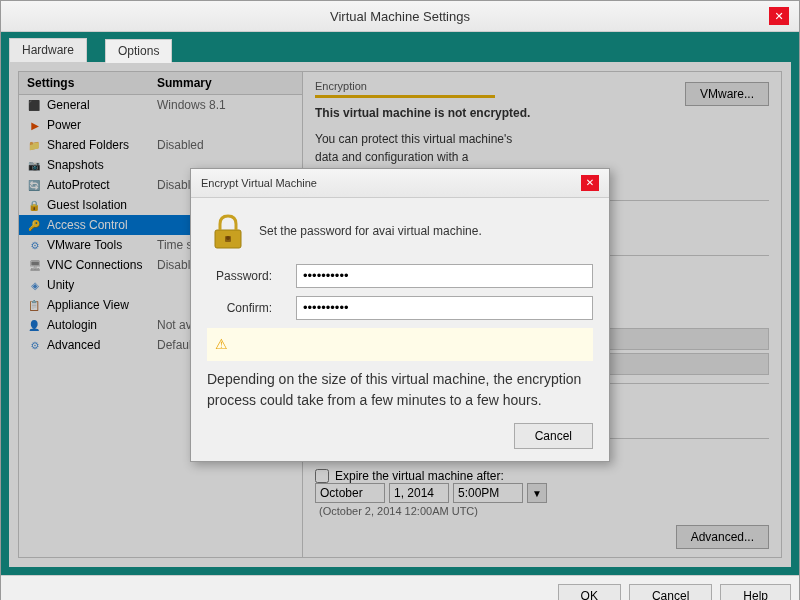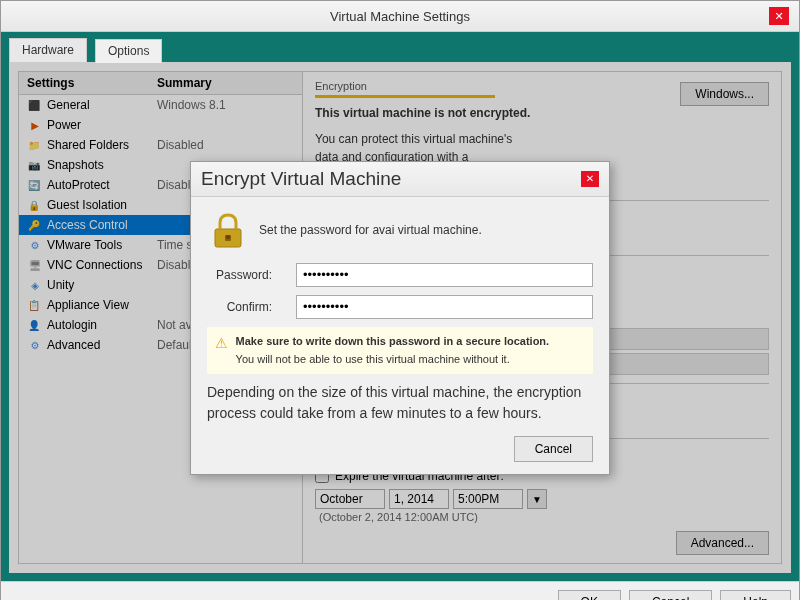--- a/index.html
+++ b/index.html
@@ -48,21 +48,21 @@
       align-items: center;
       justify-content: center;
       color: white;
       font-size: 11px;
     }
 
     
     .tab-bar {
       padding: 6px 8px 0 8px;
       display: flex;
-      gap: 8px;
+      gap: 18px;
     }
 
     .tab {
       padding: 4px 12px;
       border: 1px solid #ccc;
       background: #e8e8e8;
       cursor: pointer;
       font-size: 12px;
       color: #333;
       border-bottom: none;
@@ -274,21 +274,21 @@
     .dialog-title-bar {
       background: linear-gradient(to bottom, #f5f5f5, #e8e8e8);
       border-bottom: 1px solid #ccc;
       padding: 6px 10px;
       display: flex;
       align-items: center;
       justify-content: space-between;
     }
 
     .dialog-title-text {
-      font-size: 19px;
+      font-size: 11px;
       color: #333;
     }
 
     .dialog-close-btn {
       width: 18px;
       height: 16px;
       background: #e81123;
       border: none;
       cursor: pointer;
       display: flex;
@@ -506,21 +506,21 @@
         </div>
       </div>
 
       <div class="right-panel">
         <div style="display:flex; justify-content:space-between; align-items:flex-start;">
           <div>
             <div class="encryption-section-title" style="font-size:11px; color:#555; border-bottom:3px solid #eab308; padding-bottom:3px; margin-bottom:6px; width:180px;">Encryption</div>
             <div class="section-text" style="font-weight:bold;">This virtual machine is not encrypted.</div>
             <div class="section-text" style="width:200px; margin-top:4px;">You can protect this virtual machine's data and configuration with a password.</div>
           </div>
-          <button class="encrypt-btn">Windows...</button>
+          <button class="encrypt-btn">VMware...</button>
         </div>
 
         <hr class="right-section-divider">
 
         <div style="margin-bottom:6px;">
           <div style="font-size:12px; color:#bbb; line-height:1.6;">
             <span>e restrictions, first</span><br>
             <span>e virtual machine.</span>
           </div>
         </div>
@@ -552,21 +552,21 @@
 
         <div style="font-size:12px; color:#bbb; margin-bottom:8px;">
           <span>ected to this virtual machine</span>
         </div>
 
         <div class="expire-row">
           <input type="checkbox" class="expire-checkbox" style="">
           <span>Expire the virtual machine after:</span>
         </div>
 
-        <div style="display:flex; align-items:center; gap:4px; margin-top:6px;">
+        <div style="display:flex; align-items:center; gap:4px; ">
           <input type="text" class="date-input" value="October" style="width: 70px;">
           <input type="text" class="date-input" value="1, 2014" style="width: 60px;">
           <input type="text" class="time-input" value="5:00PM" style="">
           <div style="display:flex;">
             <div class="calendar-btn">▼</div>
           </div>
         </div>
         <div class="utc-text">(October 2, 2014 12:00AM UTC)</div>
 
         <div class="advanced-row">
@@ -602,24 +602,20 @@
           </div>
 
           <div class="password-row">
             <label class="password-label">Confirm:</label>
             <input type="password" class="password-input" value="••••••••••" style="">
           </div>
 
           <div class="warning-box">
             <div style="display:flex; align-items:flex-start; gap:4px;">
               <span class="warning-icon">⚠</span>
-              <div>
-                <div class="warning-text-line1">Make sure to write down this password in a secure location.</div>
-                <div>You will not be able to use this virtual machine without it.</div>
-              </div>
             </div>
           </div>
 
           <div class="info-text">
             <span>Depending on the size of this virtual machine, the encryption
 process could take from a few minutes to a few hours.</span>
           </div>
 
           <div class="dialog-buttons">
             <button class="dialog-btn">Cancel</button>

